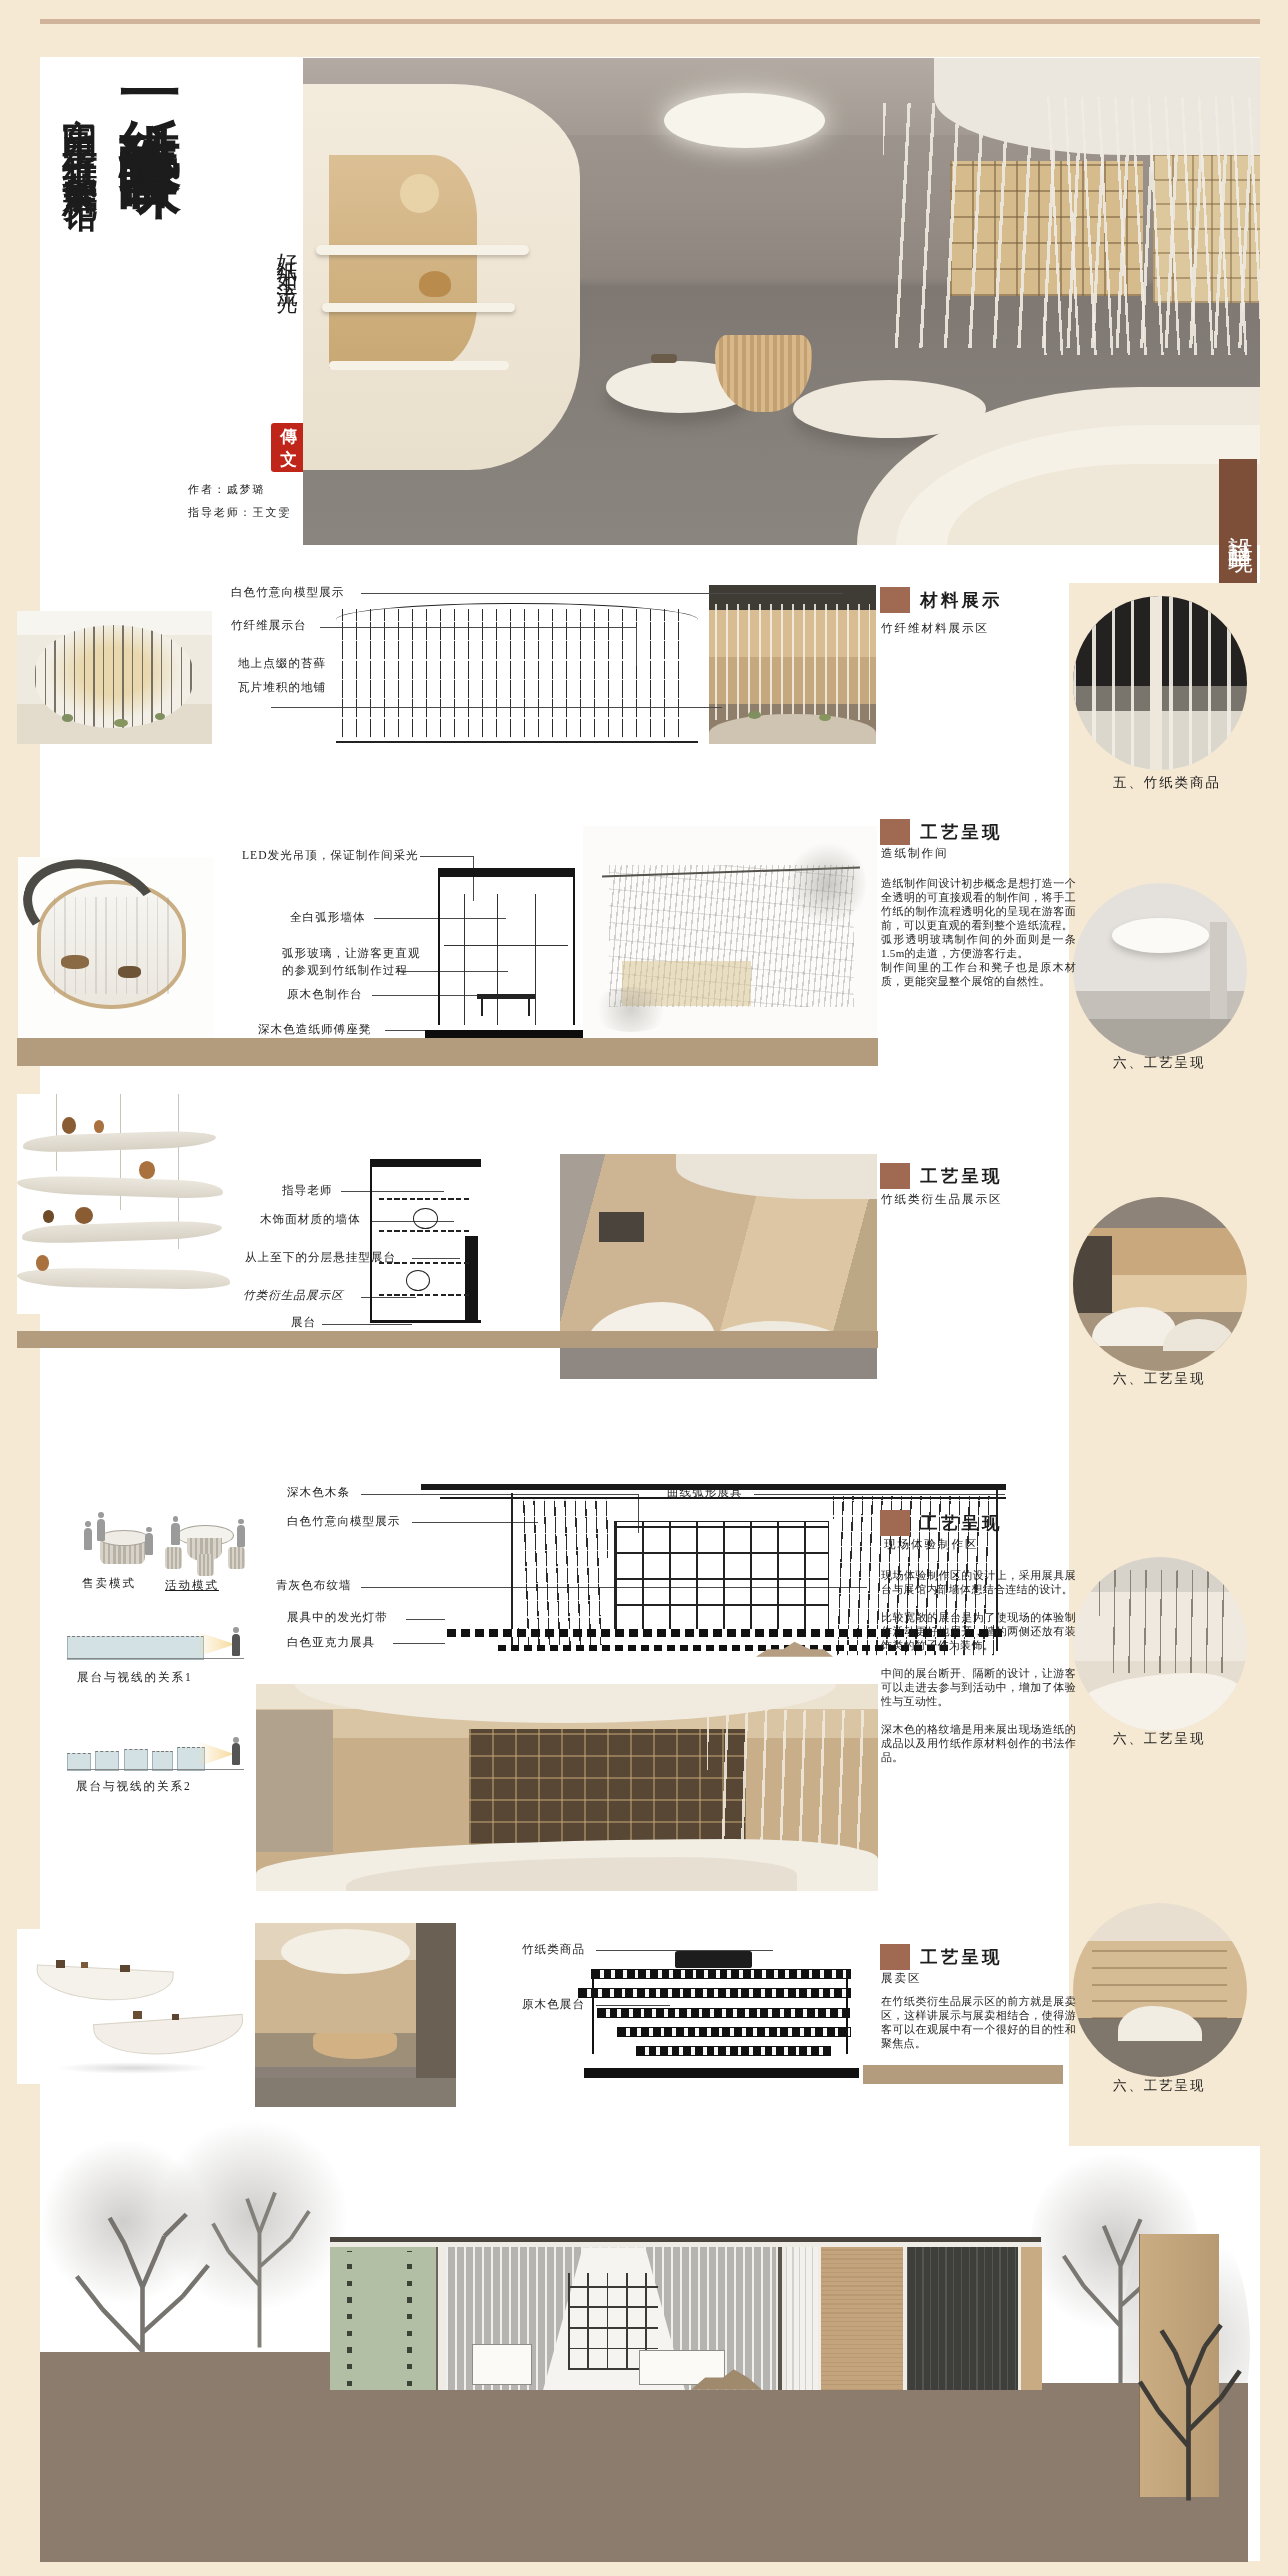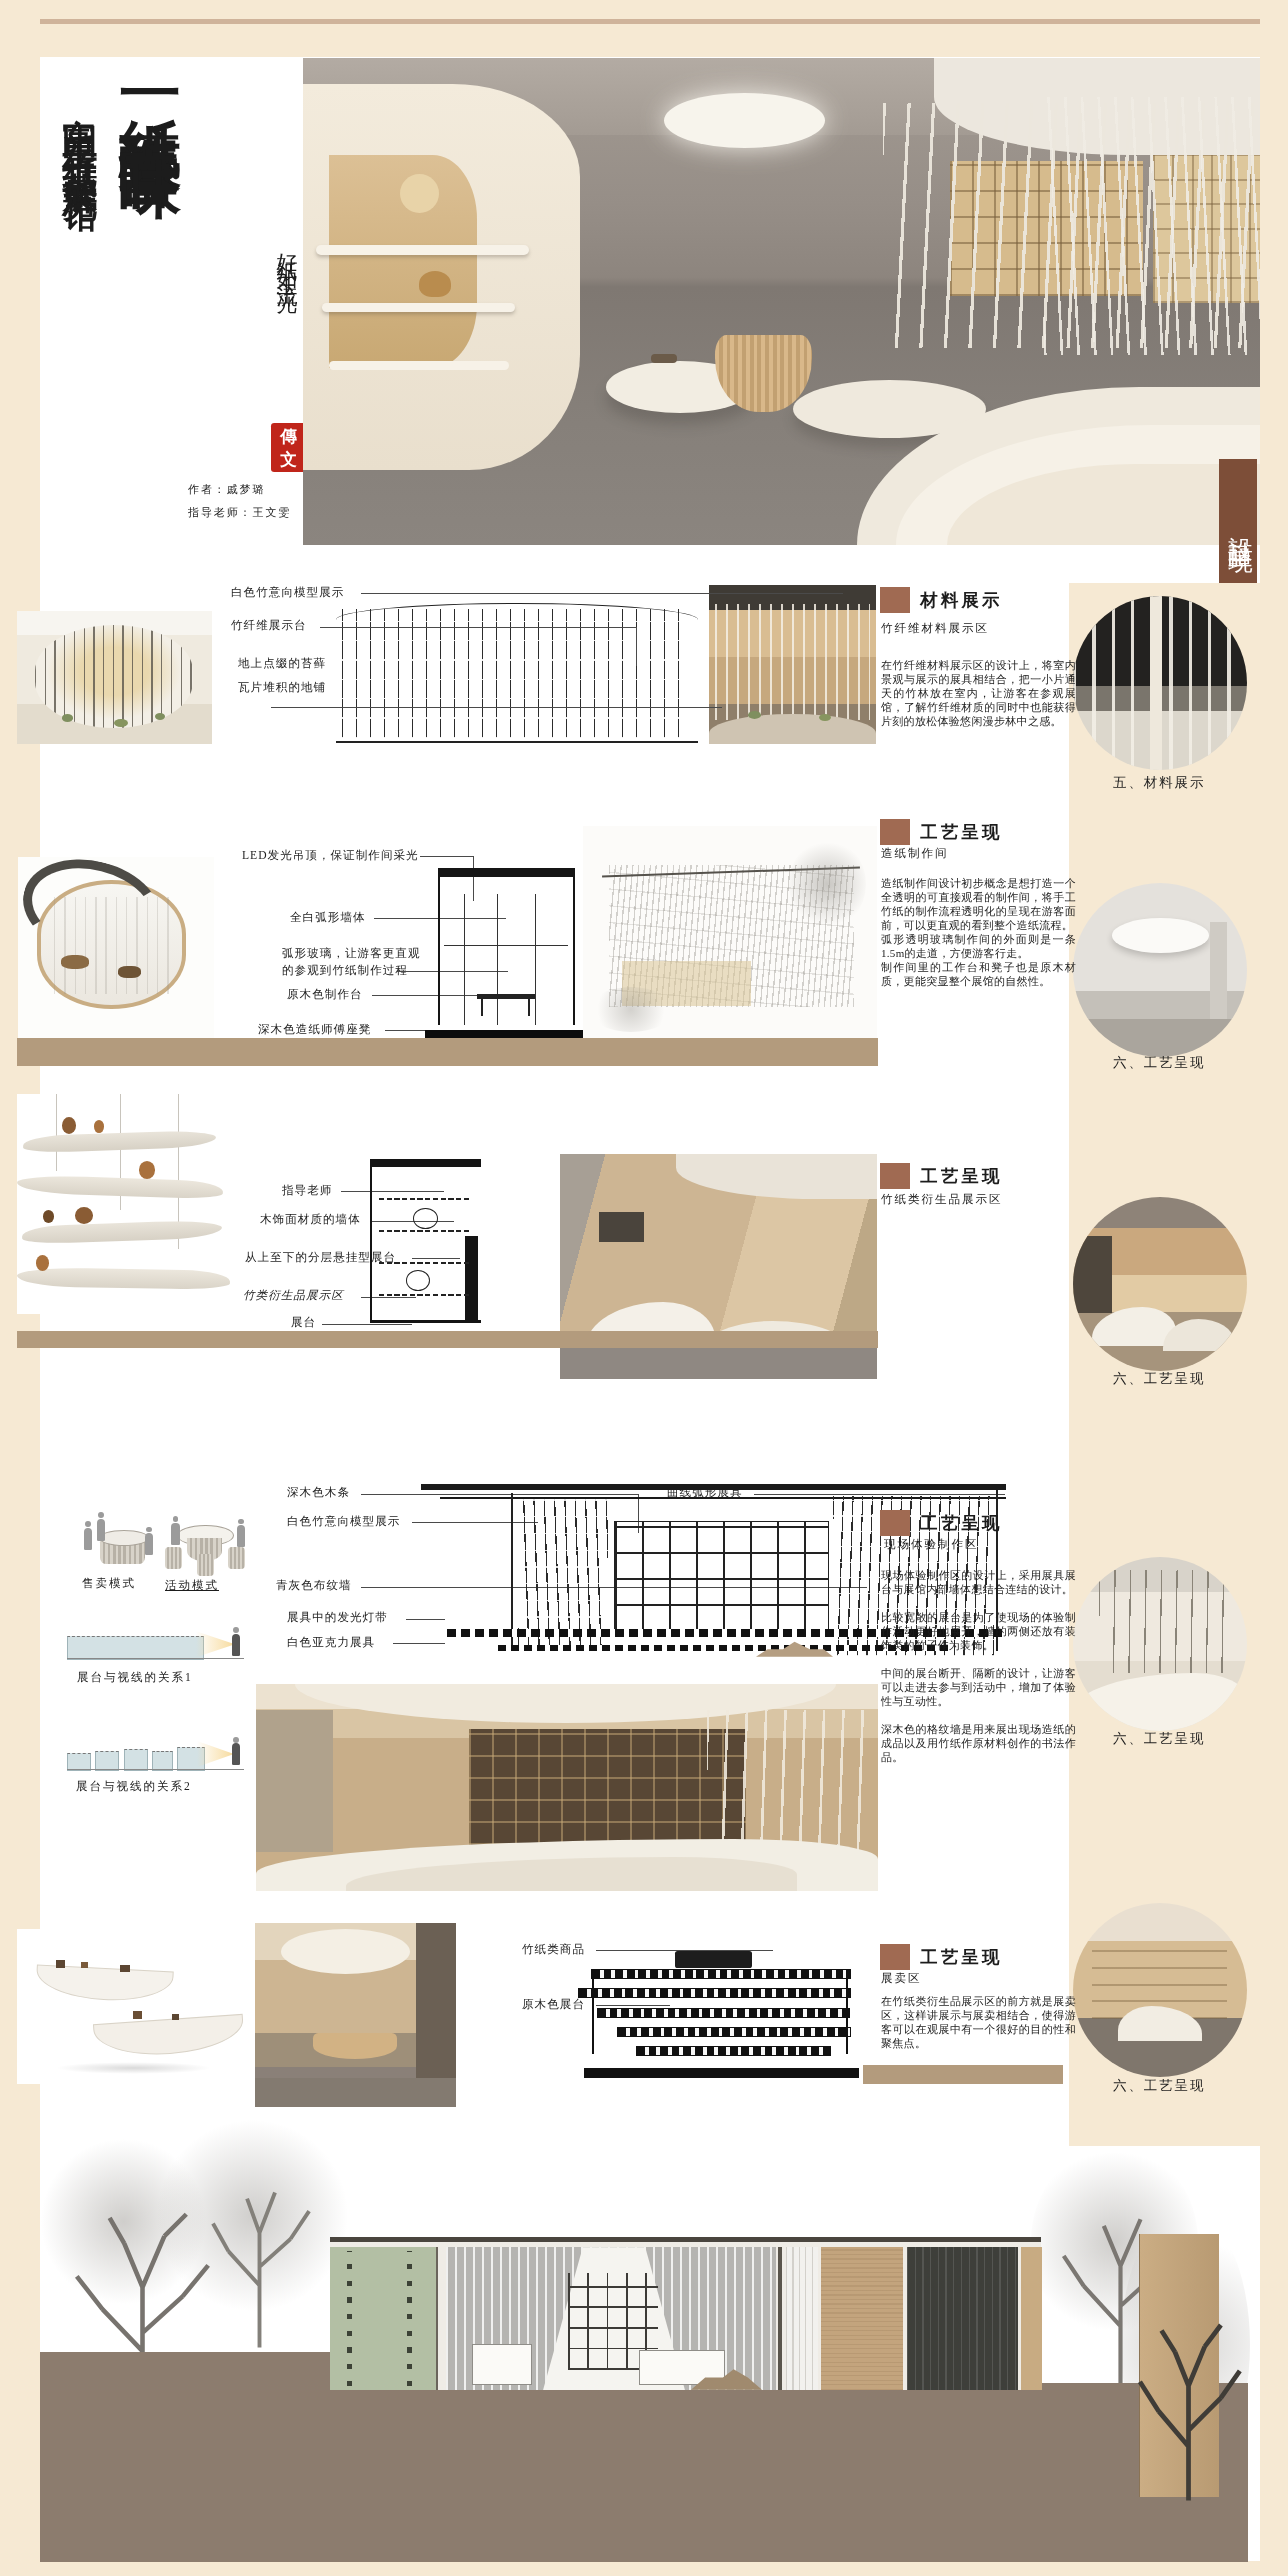--- a/index.html
+++ b/index.html
@@ -74,21 +74,21 @@
   </div>
 
   <div class="abs vtext" style="left:1219px;top:459px;width:38px;height:128px;background:#7d4e38;color:#fff;font-size:24.5px;letter-spacing:4.5px;padding-top:6.4px;box-sizing:border-box;text-align:center;">設計呈現</div>
 
   <div class="abs cream" style="left:1069px;top:583px;width:191px;height:1563px;"></div>
 
   <div class="circle" style="top:596px;background:linear-gradient(180deg,#232220 0 52%,#7a756c 52% 66%,#dcd7cc 66%);">
     <div class="abs" style="left:0;top:0;width:174px;height:174px;background:repeating-linear-gradient(90deg,rgba(242,238,229,.92) 0 3.2px,transparent 3.2px 19.3px);"></div>
     <div class="abs" style="left:77px;top:0;width:11.6px;height:174px;background:#eee8dc;"></div>
   </div>
-  <div class="circ-cap" style="top:774px;">五、材料展示</div>
+  <div class="circ-cap" style="top:774px;">五、竹纸类商品</div>
 
   <div class="circle" style="top:883px;background:linear-gradient(180deg,#e4e1dc 0 62%,#c4c0b9 62% 78%,#aaa59d 78%);">
     <div class="abs" style="left:39px;top:35px;width:97px;height:35px;background:#fbfaf7;border-radius:50%;box-shadow:0 3.9px 7.7px rgba(0,0,0,.18);"></div>
     <div class="abs" style="left:137px;top:39px;width:16.7px;height:97px;background:#cfcbc4;"></div>
   </div>
   <div class="circ-cap" style="top:1054px;">六、工艺呈现</div>
 
   <div class="circle" style="top:1197px;background:linear-gradient(180deg,#8e8378 0 18%,#caa87e 18% 45%,#e2cba4 45% 66%,#a6947c 66%);">
     <div class="abs" style="left:0;top:39px;width:39px;height:77px;background:#4e463c;"></div>
     <div class="abs" style="left:19.3px;top:110px;width:84px;height:39px;background:#f3efe6;border-radius:60% 40% 0 0/80% 60% 0 0;"></div>
@@ -137,21 +137,20 @@
   <div class="vline" style="left:636px;top:627px;height:39px;"></div>
   <div class="label" style="left:238px;top:656px;">地上点缀的苔藓</div>
   <div class="label" style="left:238px;top:680px;">瓦片堆积的地铺</div>
   <div class="leader" style="left:271px;top:707px;width:451px;"></div>
 
   <div class="sec-header" style="left:880px;top:587px;">
     <span class="sq"></span>
     <span>材料展示</span>
   </div>
   <div class="sec-sub" style="left:881px;top:621px;">竹纤维材料展示区</div>
-  <div class="sec-body" style="left:881px;top:658px;">在竹纤维材料展示区的设计上，将室内景观与展示的展具相结合，把一小片通天的竹林放在室内，让游客在参观展馆，了解竹纤维材质的同时中也能获得片刻的放松体验悠闲漫步林中之感。</div>
 
   <div class="photo" style="left:18px;top:857px;width:196px;height:182px;background:#fdfdfb;">
     <div class="abs" style="left:19.3px;top:23px;width:149px;height:129px;border-radius:50%/42%;background:linear-gradient(180deg,#f7f6f2,#ebe7df);border:4.5px solid #c9ad83;box-sizing:border-box;">
       <div class="abs" style="left:13px;top:13px;width:116px;height:97px;background:repeating-linear-gradient(90deg,rgba(150,145,135,.25) 0 1.3px,transparent 1.3px 10.3px);"></div>
       <div class="abs" style="left:19.3px;top:71px;width:28px;height:14px;background:#8a6a44;border-radius:40%;"></div>
       <div class="abs" style="left:77px;top:82px;width:23px;height:11.6px;background:#6e5436;border-radius:40%;"></div>
     </div>
     <div class="abs" style="left:3.9px;top:3.9px;width:122px;height:77px;border:9.7px solid #4d4b46;border-bottom-color:transparent;border-right-color:transparent;border-radius:50%;transform:rotate(14deg);"></div>
   </div>
 

